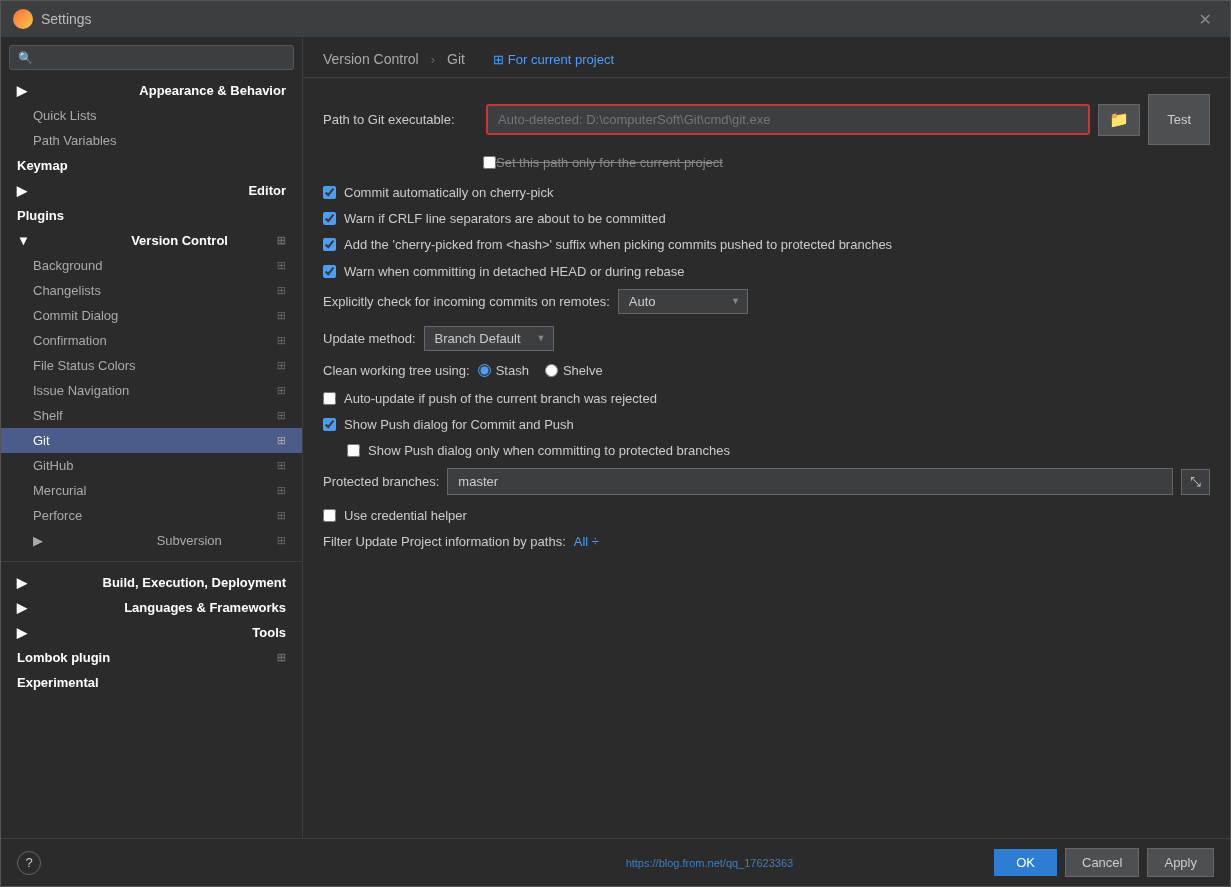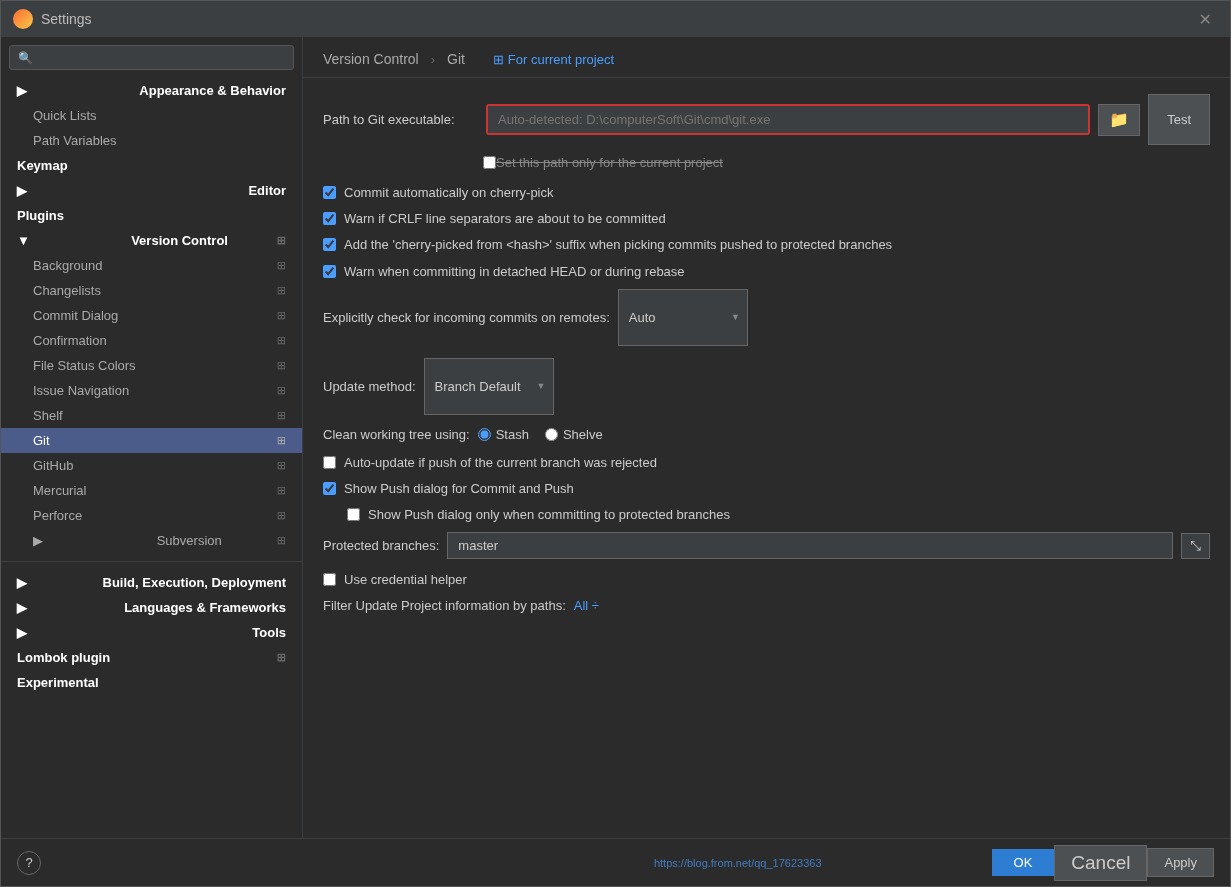--- a/index.html
+++ b/index.html
@@ -202,21 +202,21 @@
       align-items: center;
       margin-bottom: 12px;
       margin-top: 8px;
       gap: 8px;
     }
     .section-label { color: #cccccc; }
     .dropdown-select {
       background: #3c3f41;
       border: 1px solid #666;
       color: #cccccc;
-      padding: 20px 10px;
+      padding: 4px 10px;
       font-size: 13px;
       cursor: pointer;
       appearance: none;
       -webkit-appearance: none;
       min-width: 130px;
       outline: none;
     }
     .radio-group { display: flex; align-items: center; gap: 16px; }
     .radio-item { display: flex; align-items: center; gap: 5px; color: #cccccc; }
     .radio-item input[type="radio"] { accent-color: #4a9eff; }
@@ -264,36 +264,36 @@
     .help-btn {
       width: 24px; height: 24px;
       border: 1px solid #666;
       border-radius: 50%;
       color: #ccc;
       background: transparent;
       cursor: pointer;
       display: flex; align-items: center; justify-content: center;
       font-size: 13px;
     }
-    .bottom-right { display: flex; align-items: center; }
+    .bottom-right { display: flex; gap: 8px; align-items: center; margin-left: 31px; }
     .btn-ok {
       background: #2d7dd2;
       border: none;
       color: #fff;
       padding: 6px 22px;
       cursor: pointer;
       font-size: 13px;
     }
     .btn-cancel {
       background: #4c5052;
       border: 1px solid #666;
       color: #ccc;
       padding: 6px 16px;
       cursor: pointer;
-      font-size: 19px;
+      font-size: 13px;
     }
     .btn-apply {
       background: #4c5052;
       border: 1px solid #666;
       color: #ccc;
       padding: 6px 16px;
       cursor: pointer;
       font-size: 13px;
     }
     .divider {

